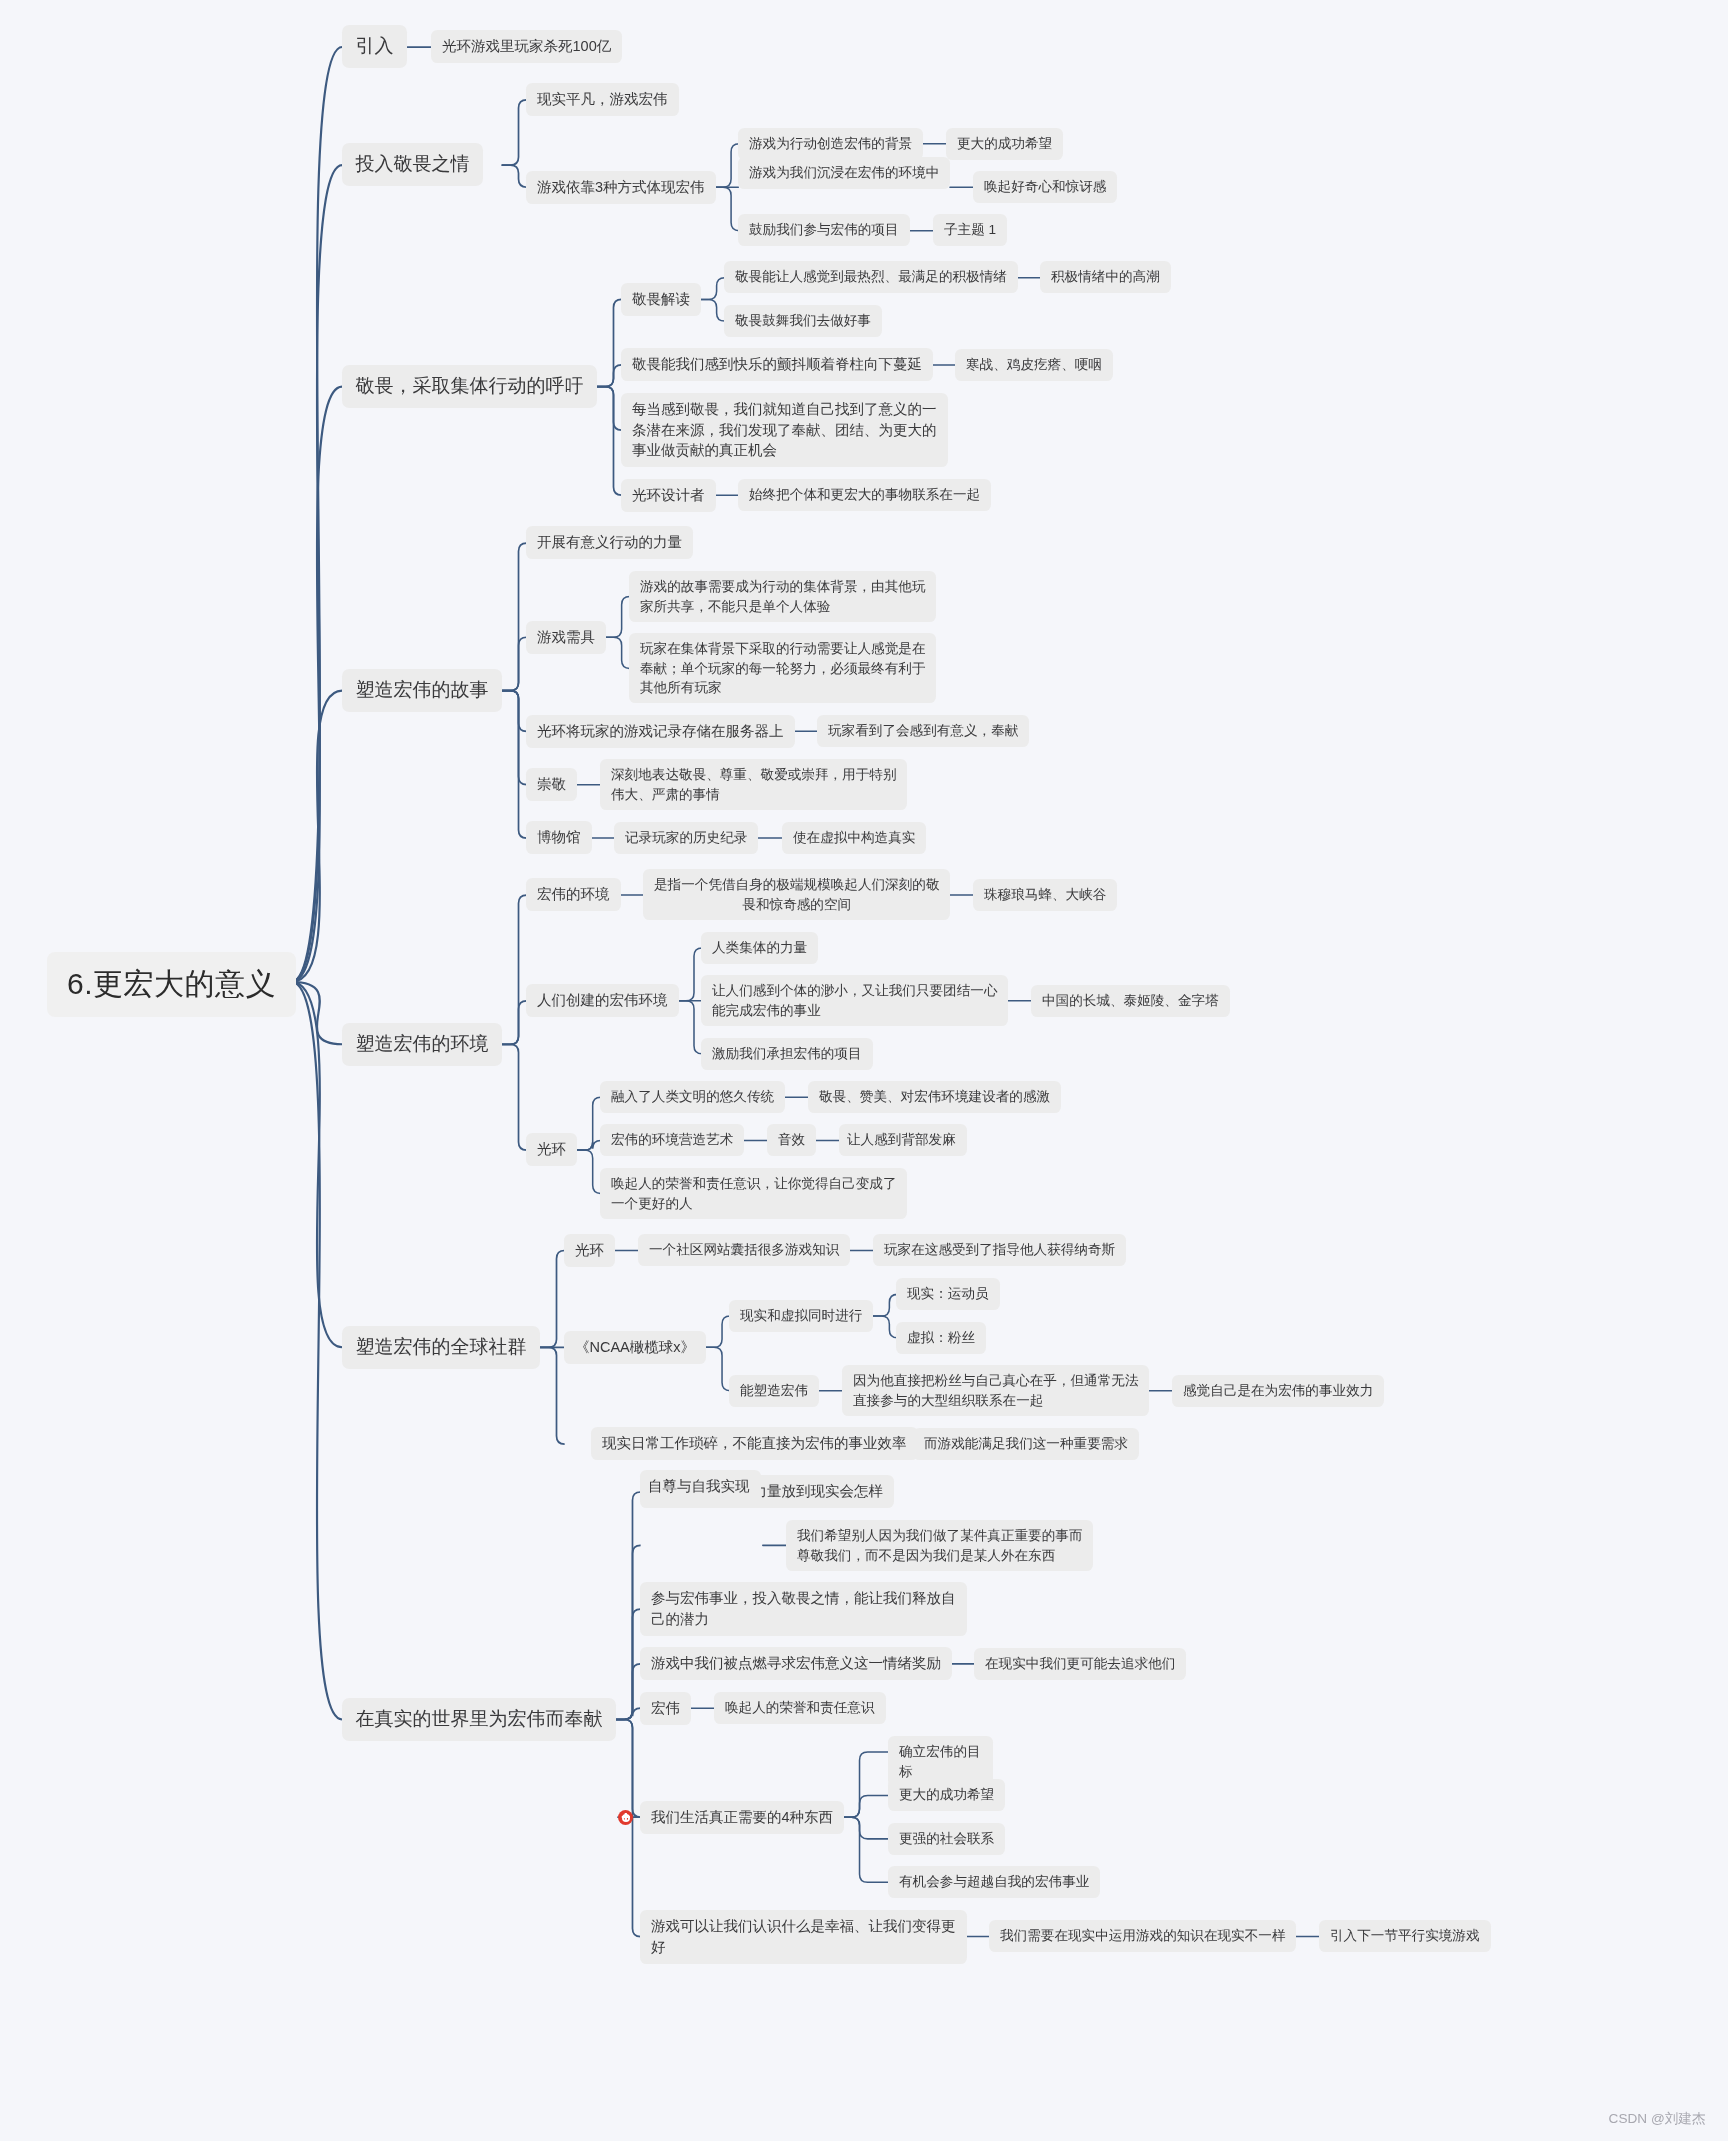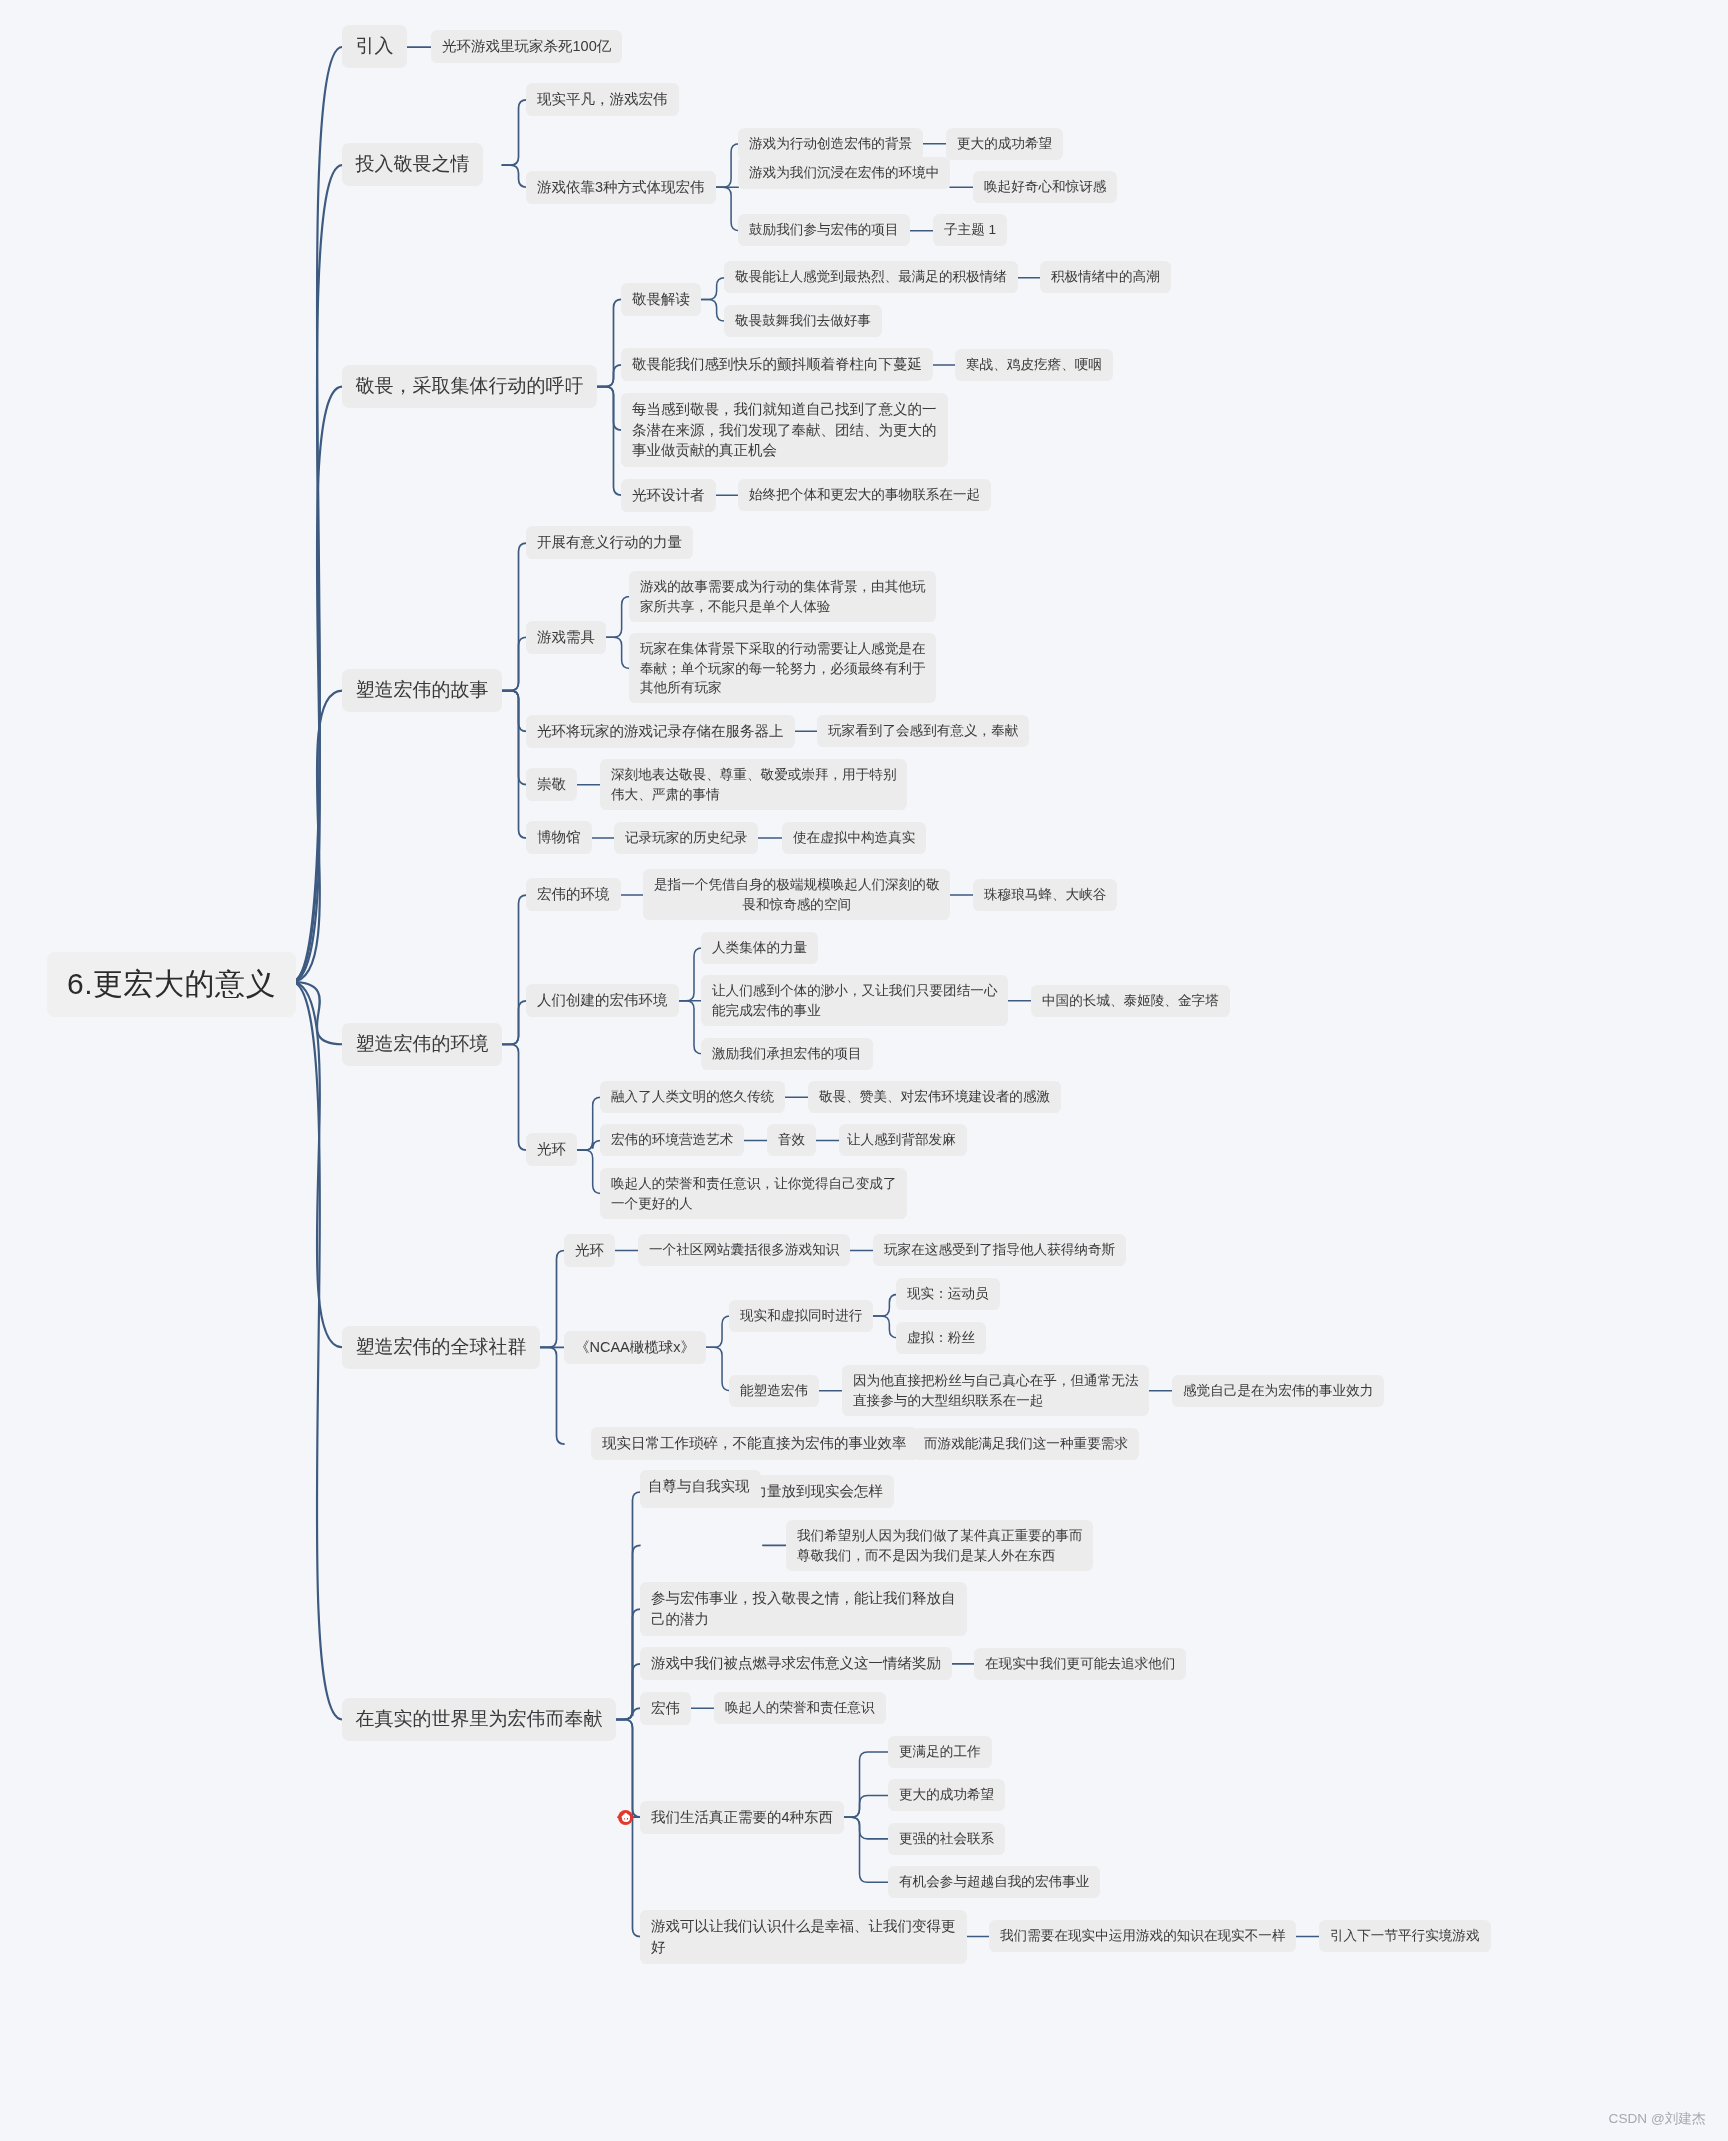--- a/index.html
+++ b/index.html
@@ -236,21 +236,21 @@
       <div class="node lv2" style="left: 640px; top: 1582px; max-width: 327px;">参与宏伟事业，投入敬畏之情，能让我们释放自
 己的潜力</div>
       <div class="node lv2" style="left: 640px; top: 1647px; max-width: 313px;">游戏中我们被点燃寻求宏伟意义这一情绪奖励</div>
       <div class="node lv3" style="left: 974px; top: 1648px; max-width: 213px;">在现实中我们更可能去追求他们</div>
       <div class="node lv2" style="left: 640px; top: 1692px; max-width: 52px;">宏伟</div>
       <div class="node lv3" style="left: 714px; top: 1692px; max-width: 186px;">唤起人的荣誉和责任意识</div>
       <div class="node lv2" style="left: 640px; top: 1801px; max-width: 205px;">我们生活真正需要的4种东西</div>
       <div class="bullet-icon" style="left: 618px; top: 1810px;">
         <i>✚</i>
       </div>
-      <div class="node lv3" style="left: 888px; top: 1736px; max-width: 105px;">更满足的工作</div>
+      <div class="node lv3" style="left: 888px; top: 1736px; max-width: 105px;">确立宏伟的目标</div>
       <div class="node lv3" style="left: 888px; top: 1779px; max-width: 119px;">更大的成功希望</div>
       <div class="node lv3" style="left: 888px; top: 1823px; max-width: 119px;">更强的社会联系</div>
       <div class="node lv3" style="left: 888px; top: 1866px; max-width: 213px;">有机会参与超越自我的宏伟事业</div>
       <div class="node lv2" style="left: 640px; top: 1910px; max-width: 327px;">游戏可以让我们认识什么是幸福、让我们变得更
 好</div>
       <div class="node lv3" style="left: 989px; top: 1920px; max-width: 308px;">我们需要在现实中运用游戏的知识在现实不一样</div>
       <div class="node lv4" style="left: 1319px; top: 1920px; max-width: 173px;">引入下一节平行实境游戏</div>
     </div>
   <div class="watermark">CSDN @刘建杰</div>
 </div>

